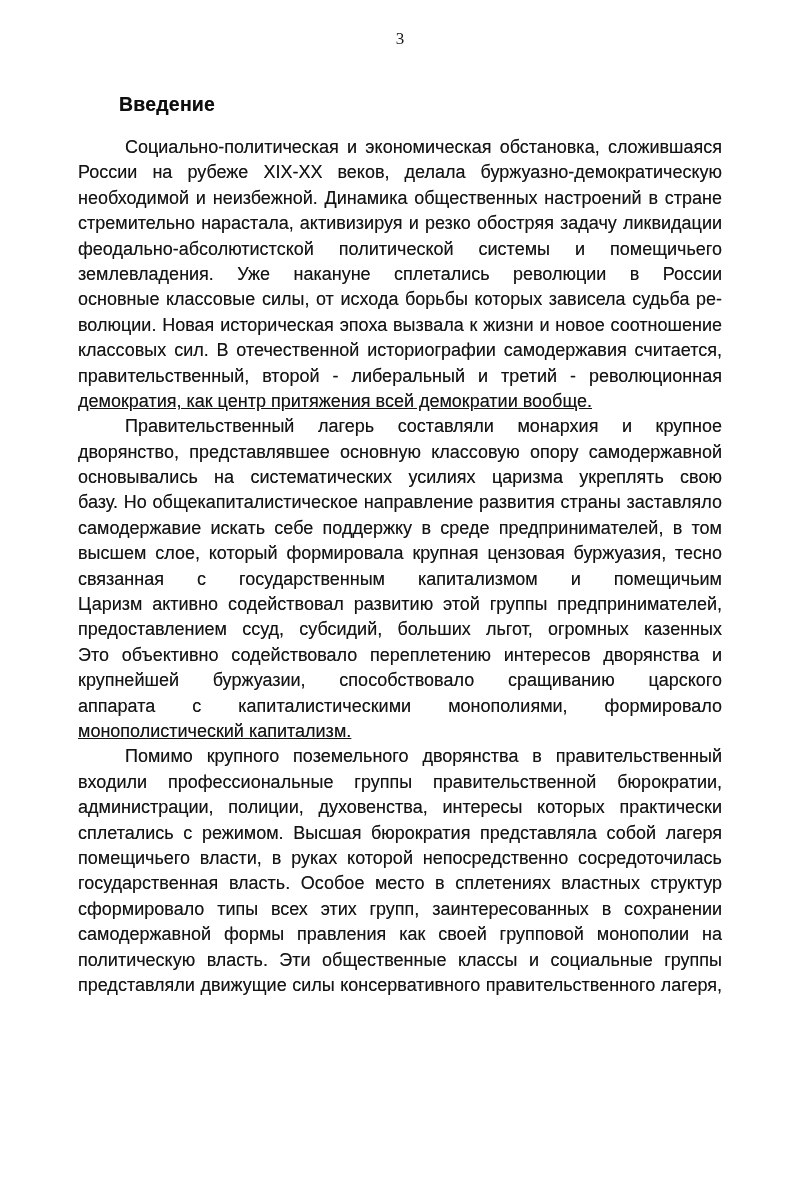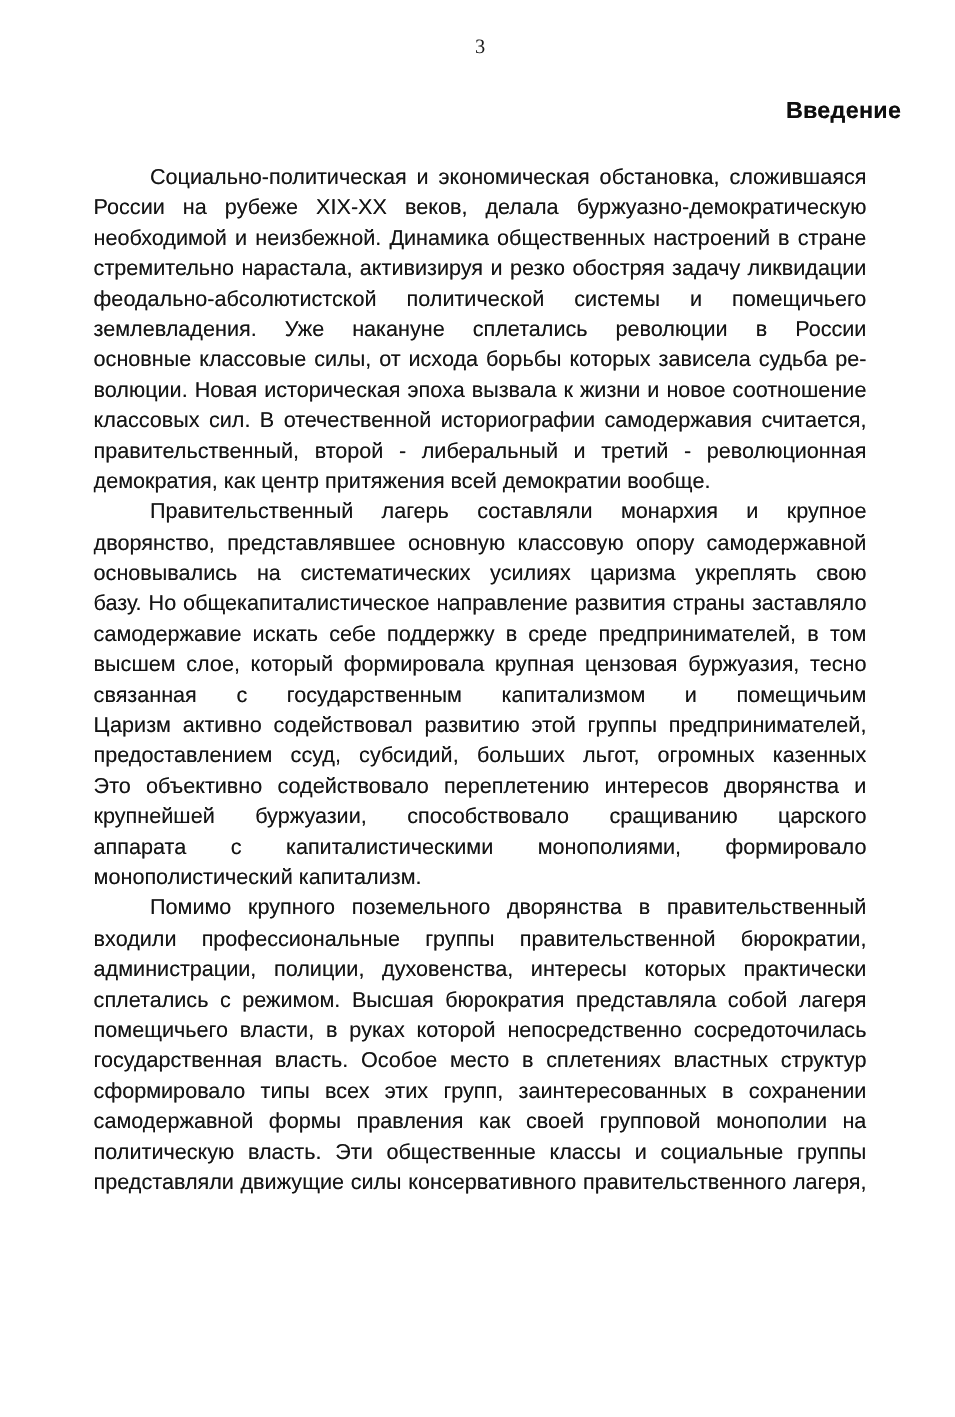--- a/index.html
+++ b/index.html
@@ -23,22 +23,22 @@
     text-align: center;
     font-family: "Liberation Serif", serif;
     font-size: 17px;
     color: #1a1a1a;
   }
   .doc-title {
     position: absolute;
     top: 81px;
     left: 78px;
     width: 644px;
-    margin: 0;
-    text-align: right;
+    margin: 12px;
+    text-align: left;
     font-size: 19.5px;
     font-weight: bold;
     letter-spacing: 0.2px;
     color: #0e0e0e;
     transform: translateX(29px);
     text-shadow: 0 0 0.5px rgba(0,0,0,0.55);
   }
   .body-text {
     position: absolute;
     top: 135px;
@@ -53,20 +53,21 @@
     height: 25.4px;
     overflow: hidden;
     text-align: justify;
     text-align-last: justify;
   }
   .line.first-line {
     text-indent: 47px;
   }
   .line.para-end {
     text-align-last: left;
+    text-decoration: underline;
   }
 </style>
 </head>
 <body>
 
 <div class="page-number">3</div>
 
 <h1 class="doc-title">Введение</h1>
 
 <div class="body-text" id="body-text">

